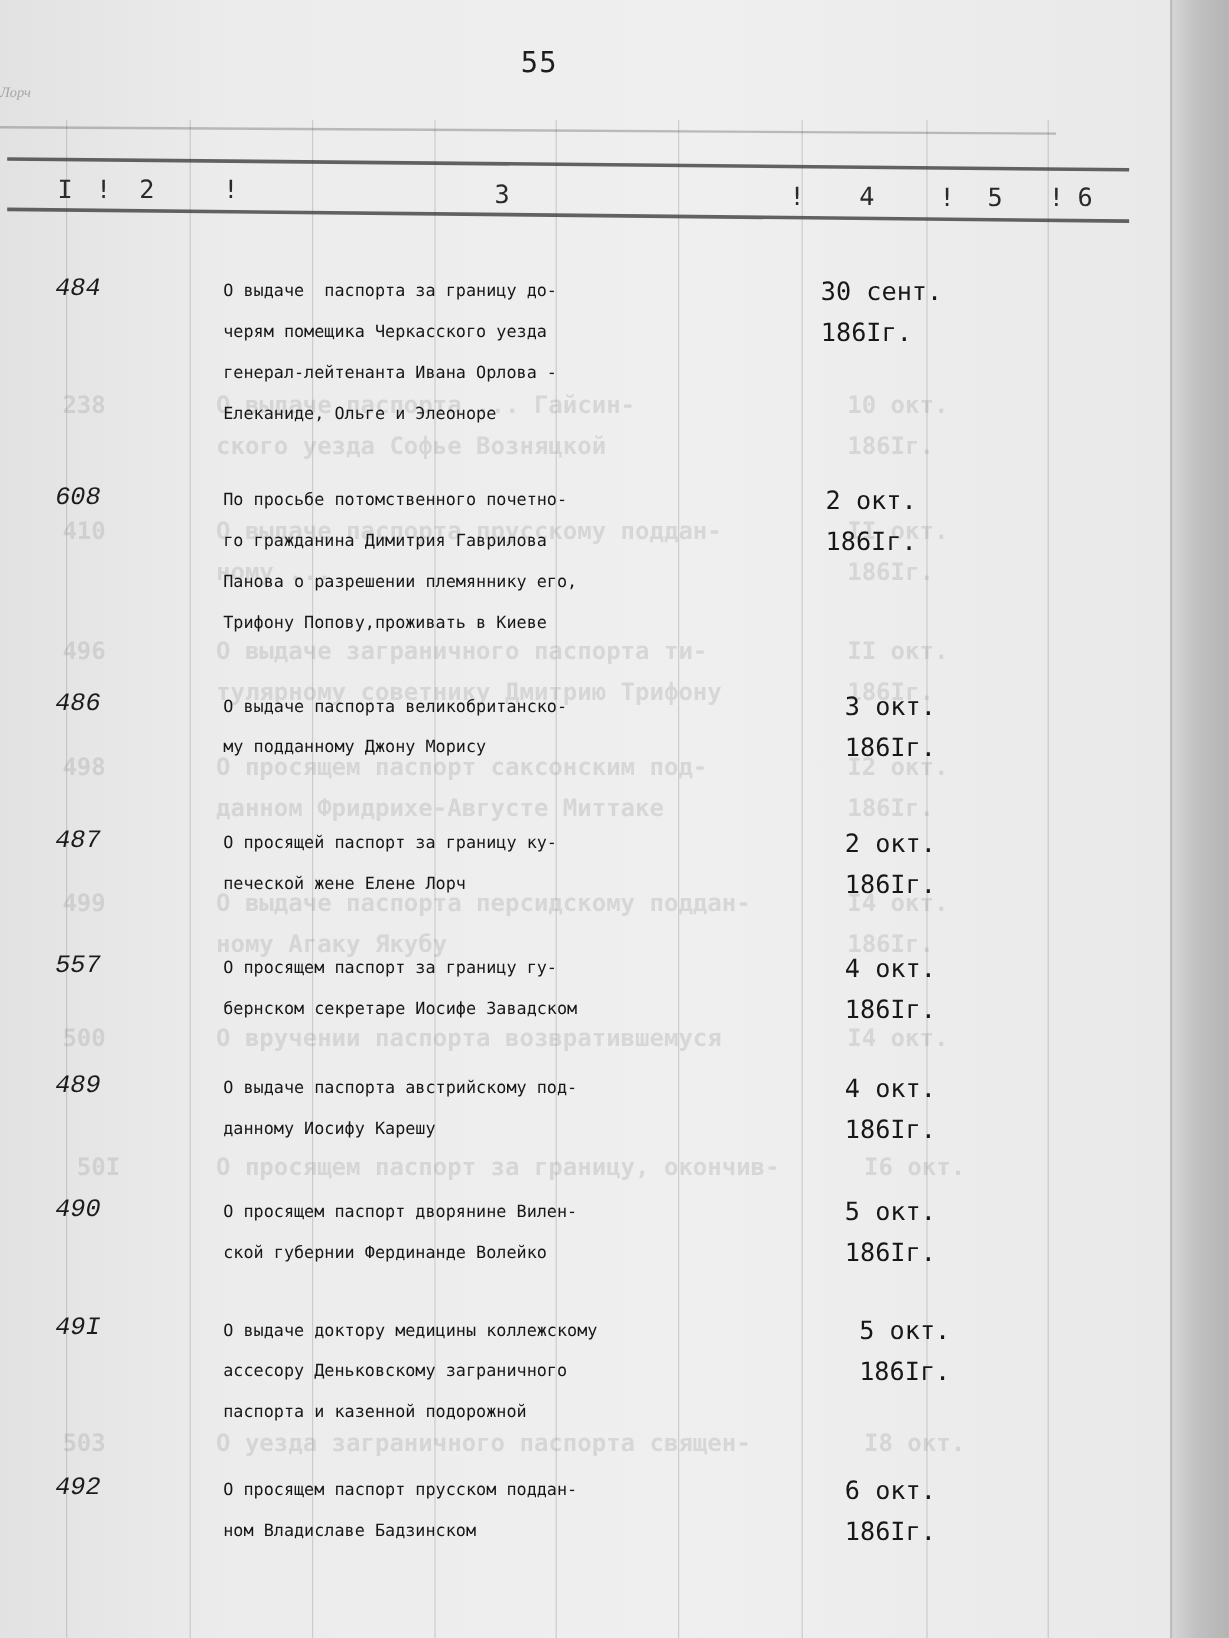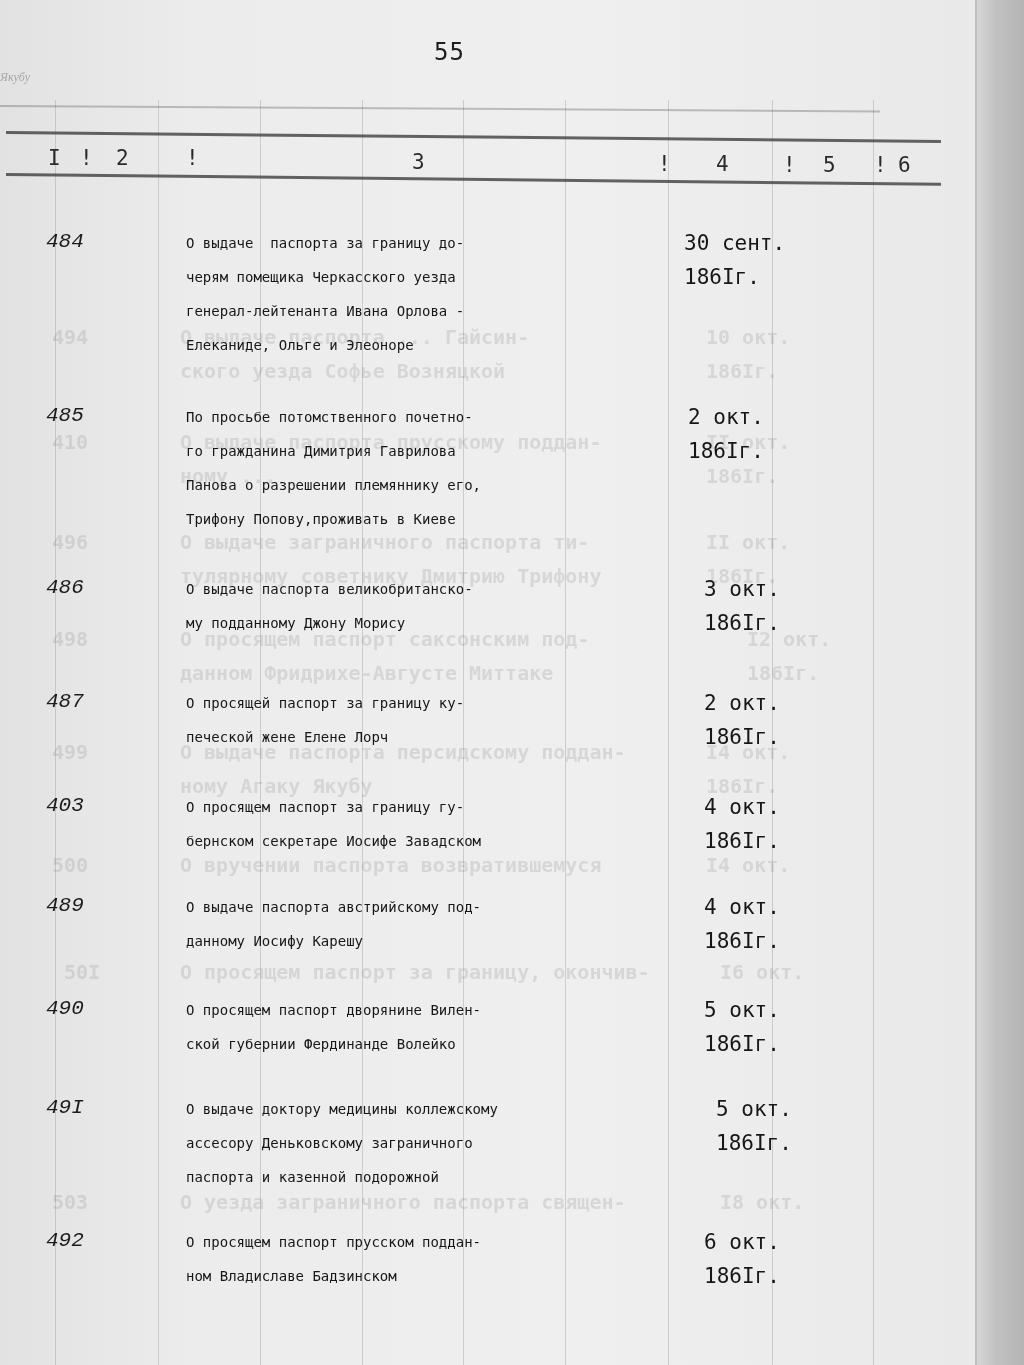--- a/index.html
+++ b/index.html
@@ -75,21 +75,21 @@
   <div class="vline" style="left:158px"></div>
   <div class="vline" style="left:260px"></div>
   <div class="vline" style="left:362px"></div>
   <div class="vline" style="left:463px"></div>
   <div class="vline" style="left:565px"></div>
   <div class="vline" style="left:668px"></div>
   <div class="vline" style="left:772px"></div>
   <div class="vline" style="left:873px"></div>
   <div class="ghost-top"></div>
 
-  <div class="faint-stamp">Якубу</div>
+  <div class="faint-stamp">Лорч</div>
 
   <div class="page-num">55</div>
 
   <div class="rule r1"></div>
   <div class="rule r2"></div>
 
   <div>
     <span class="hdr" style="left:48px">I</span>
     <span class="hdr" style="left:80px">!</span>
     <span class="hdr" style="left:116px">2</span>
@@ -97,42 +97,42 @@
     <span class="hdr" style="left:412px;top:150px">3</span>
     <span class="hdr" style="left:658px;top:152px">!</span>
     <span class="hdr" style="left:716px;top:152px">4</span>
     <span class="hdr" style="left:783px;top:153px">!</span>
     <span class="hdr" style="left:823px;top:153px">5</span>
     <span class="hdr" style="left:874px;top:153px">!</span>
     <span class="hdr" style="left:898px;top:153px">6</span>
   </div>
 
   <div>
-    <div class="bleed" style="left:52px;top:320px">494</div>
+    <div class="bleed" style="left:52px;top:320px">238</div>
     <div class="bleed" style="left:180px;top:320px">О выдаче паспорта ... Гайсин-
 ского уезда Софье Возняцкой</div>
     <div class="bleed" style="left:706px;top:320px">10 окт.
 186Iг.</div>
 
     <div class="bleed" style="left:52px;top:425px">410</div>
     <div class="bleed" style="left:180px;top:425px">О выдаче паспорта прусскому поддан-
 ному ...</div>
     <div class="bleed" style="left:706px;top:425px">II окт.
 186Iг.</div>
 
     <div class="bleed" style="left:52px;top:525px">496</div>
     <div class="bleed" style="left:180px;top:525px">О выдаче заграничного паспорта ти-
 тулярному советнику Дмитрию Трифону</div>
     <div class="bleed" style="left:706px;top:525px">II окт.
 186Iг.</div>
 
     <div class="bleed" style="left:52px;top:622px">498</div>
     <div class="bleed" style="left:180px;top:622px">О просящем паспорт саксонским под-
 данном Фридрихе-Августе Миттаке</div>
-    <div class="bleed" style="left:747px;top:622px">I2 окт.
+    <div class="bleed" style="left:706px;top:622px">I2 окт.
 186Iг.</div>
 
     <div class="bleed" style="left:52px;top:735px">499</div>
     <div class="bleed" style="left:180px;top:735px">О выдаче паспорта персидскому поддан-
 ному Агаку Якубу</div>
     <div class="bleed" style="left:706px;top:735px">I4 окт.
 186Iг.</div>
 
     <div class="bleed" style="left:52px;top:848px">500</div>
     <div class="bleed" style="left:180px;top:848px">О вручении паспорта возвратившемуся</div>
@@ -151,21 +151,21 @@
     <div class="num" style="top:4px">484</div>
     <div class="text">О выдаче  паспорта за границу до-
 черям помещика Черкасского уезда
 генерал-лейтенанта Ивана Орлова -
 Елеканиде, Ольге и Элеоноре</div>
     <div class="date" style="left:684px">30 сент.
 186Iг.</div>
   </div>
 
   <div class="entry" style="top:400px">
-    <div class="num" style="top:4px">485</div>
+    <div class="num" style="top:4px">608</div>
     <div class="text">По просьбе потомственного почетно-
 го гражданина Димитрия Гаврилова
 Панова о разрешении племяннику его,
 Трифону Попову,проживать в Киеве</div>
     <div class="date" style="left:688px">2 окт.
 186Iг.</div>
   </div>
 
   <div class="entry" style="top:572px">
     <div class="num" style="top:4px">486</div>
@@ -177,21 +177,21 @@
 
   <div class="entry" style="top:686px">
     <div class="num" style="top:4px">487</div>
     <div class="text">О просящей паспорт за границу ку-
 печеской жене Елене Лорч</div>
     <div class="date" style="left:704px">2 окт.
 186Iг.</div>
   </div>
 
   <div class="entry" style="top:790px">
-    <div class="num" style="top:4px">403</div>
+    <div class="num" style="top:4px">557</div>
     <div class="text">О просящем паспорт за границу гу-
 бернском секретаре Иосифе Завадском</div>
     <div class="date" style="left:704px">4 окт.
 186Iг.</div>
   </div>
 
   <div class="entry" style="top:890px">
     <div class="num" style="top:4px">489</div>
     <div class="text">О выдаче паспорта австрийскому под-
 данному Иосифу Карешу</div>

